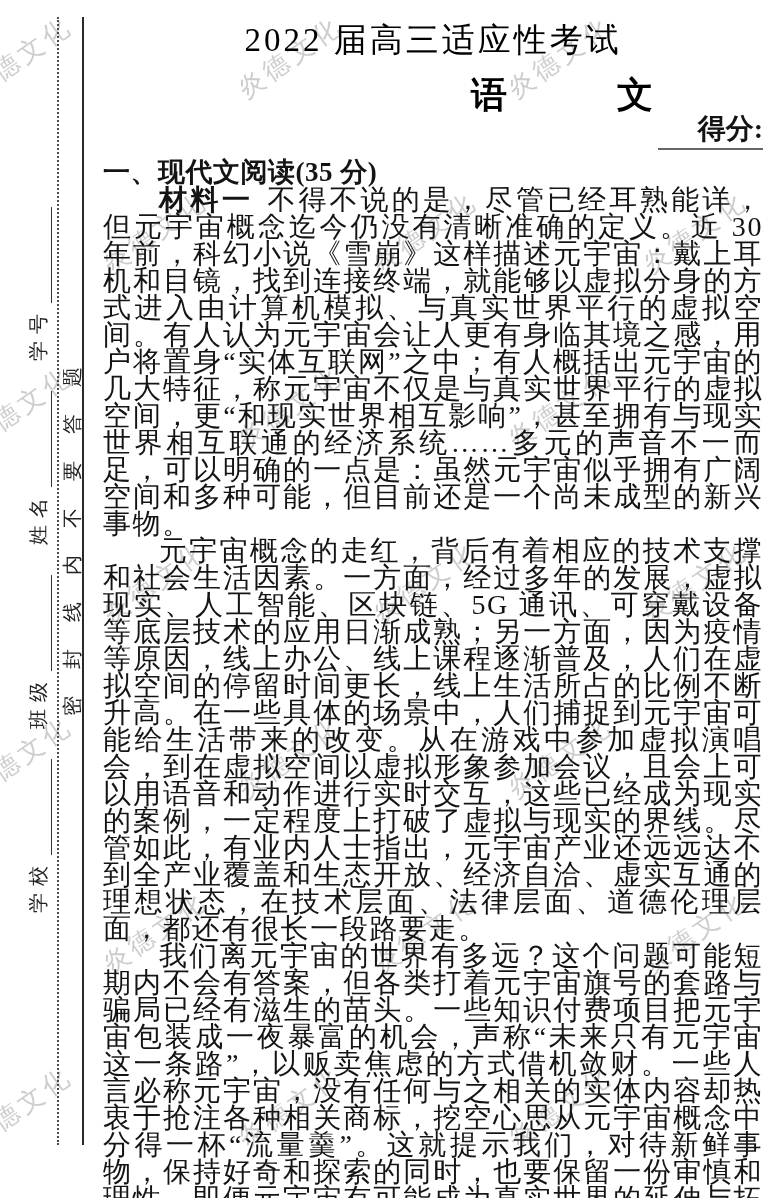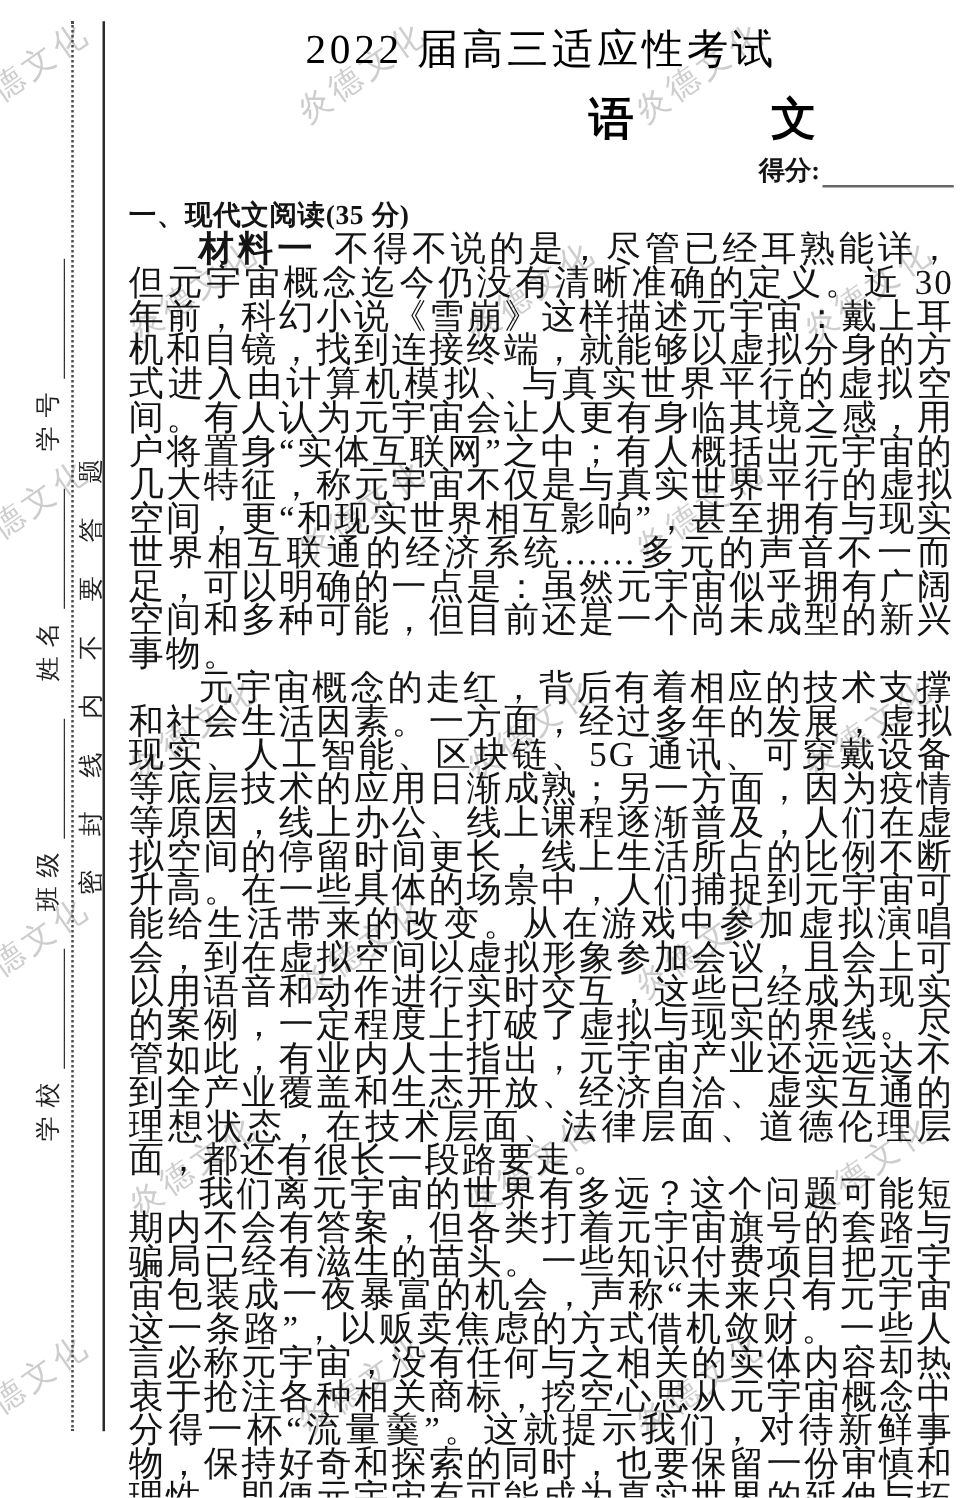--- a/index.html
+++ b/index.html
@@ -55,27 +55,27 @@
   .exam-title{
     text-align:center;font-size:33px;line-height:44px;font-weight:normal;
     letter-spacing:3px;color:#000;
   }
   .exam-subject{
     text-align:right;font-size:36px;line-height:46px;font-weight:bold;
     letter-spacing:110px;padding-left:110px;margin-top:10px;color:#000;
   }
   .score-row{
     display:flex;justify-content:flex-end;align-items:flex-end;
-    margin-top:4px;height:28px;font-size:21px;font-weight:bold;
+    margin-top:4px;height:28px;font-size:28px;font-weight:bold;flex-direction:column;
   }
   .score-line{display:inline-block;width:105px;border-bottom:2px solid #666;height:20px;margin-left:2px;}
   .exam-info{
     font-size:20px;line-height:28px;margin:6px 0 0;text-indent:2em;letter-spacing:1px;
   }
-  .sec-head{font-size:22px;line-height:28px;font-weight:bold;margin:8px 0 0;letter-spacing:0.5px;}
+  .sec-head{font-size:27px;line-height:28px;font-weight:bold;margin:8px 0 0;letter-spacing:0.5px;}
   .sub-head{font-size:20.5px;line-height:28px;margin:0;letter-spacing:0.5px;}
   .instruction{font-size:20px;line-height:28px;margin:0;letter-spacing:1px;}
   .para{
     font-size:28px;line-height:27px;margin:0;
     text-align:justify;text-indent:2em;letter-spacing:1.6px;
   }
   .material-label{font-weight:bold;margin-right:14px;letter-spacing:2px;}
   .footer{
     position:absolute;left:103px;top:1156px;width:660px;
     text-align:center;font-size:17.5px;color:#222;z-index:2;letter-spacing:1px;

